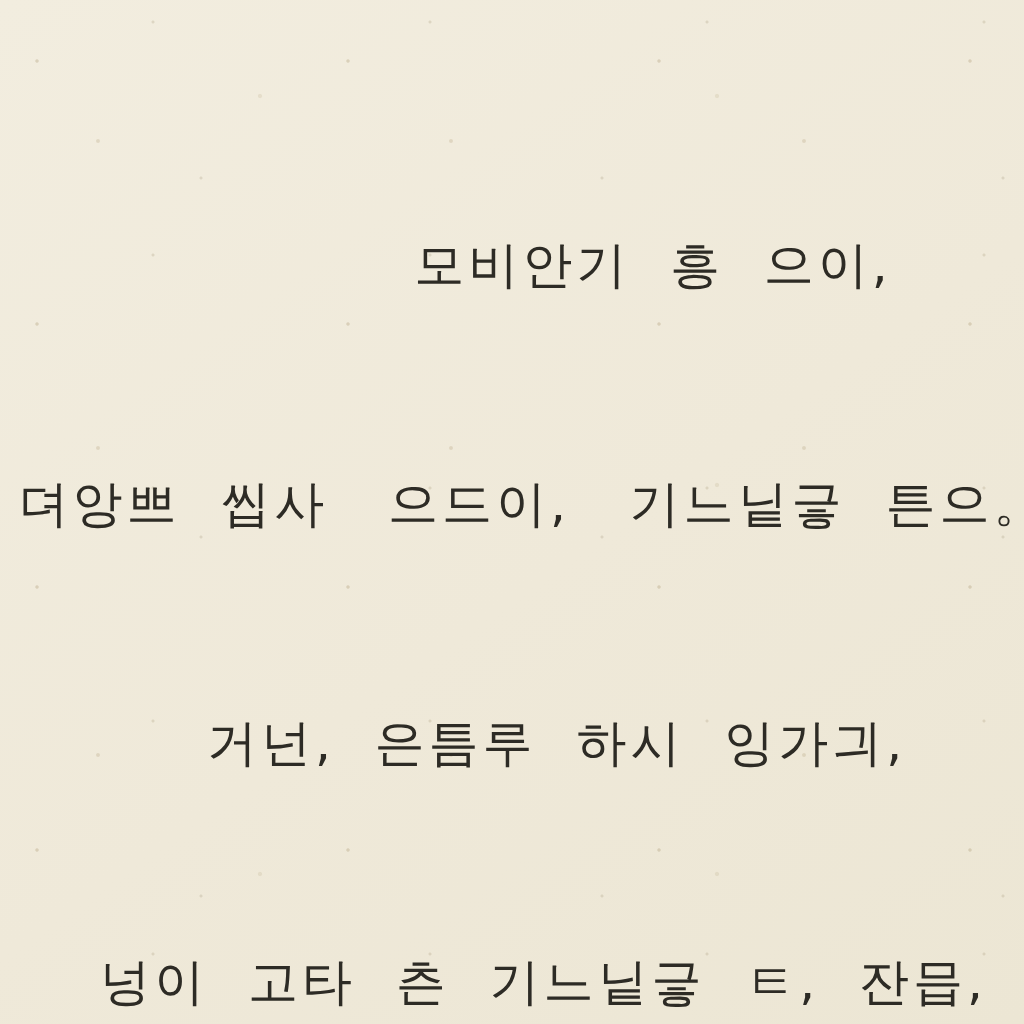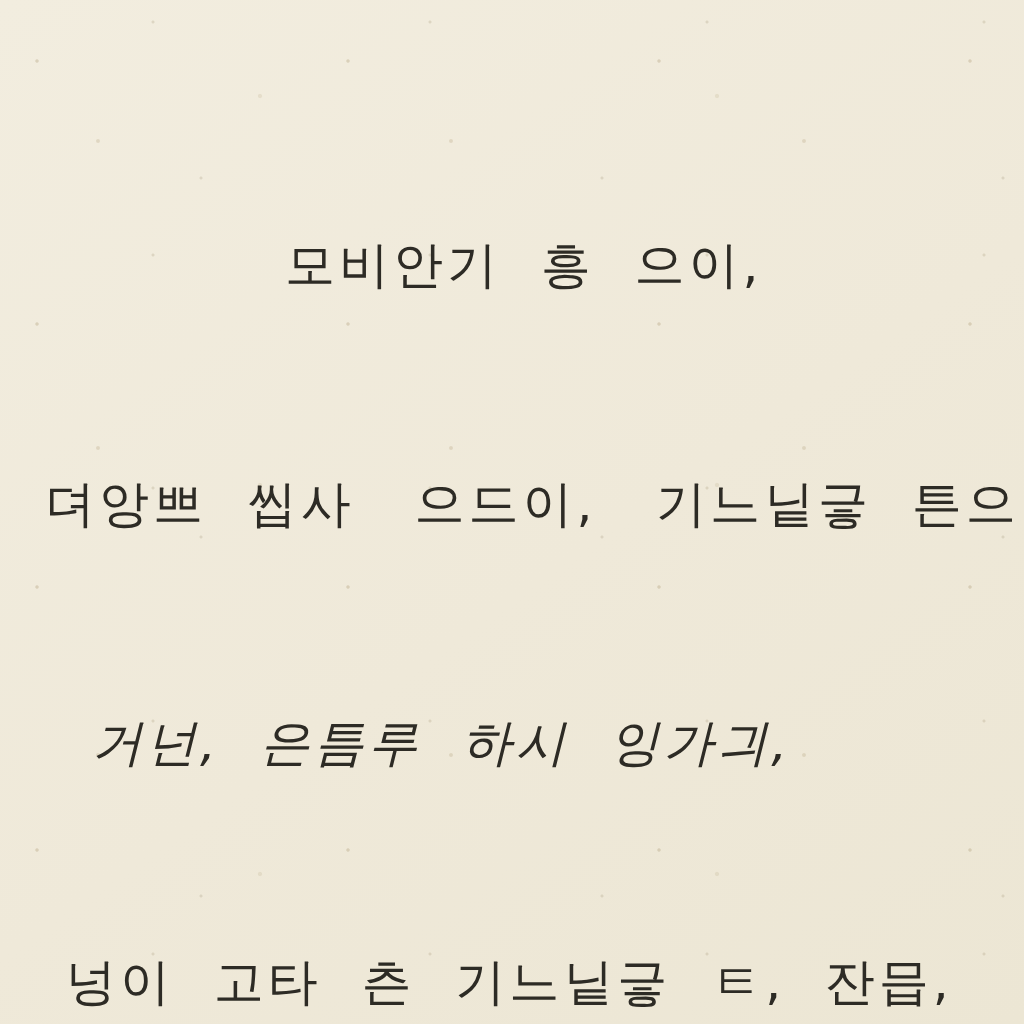--- a/index.html
+++ b/index.html
@@ -26,24 +26,25 @@
     color:#2d2b25;
     font-size:50px;
     font-weight:500;
     letter-spacing:4px;
     white-space:pre;
   }
   .line{
     height:123px;
     display:flex;
     align-items:center;
+    justify-content:center;
   }
   .line:nth-child(1){padding-left:285px;}
   .line:nth-child(2){padding-left:45px;}
-  .line:nth-child(3){padding-left:92px;font-style:italic;}
+  .line:nth-child(3){padding-left:92px;}
   .line:nth-child(4){padding-left:66px;}
   .line:nth-child(5){padding-left:92px;}
   .line:nth-child(6){padding-left:42px;}
   .line:nth-child(7){padding-left:66px;}
   .sub{
     font-size:22px;
     letter-spacing:0;
     align-self:flex-end;
     padding-bottom:26px;
     margin-left:3px;

